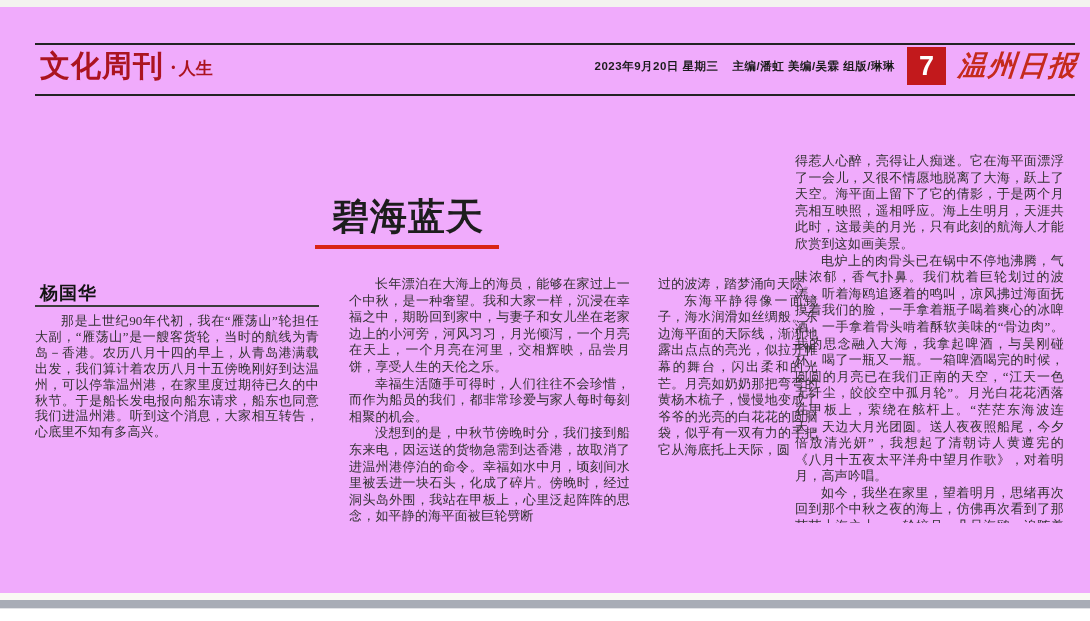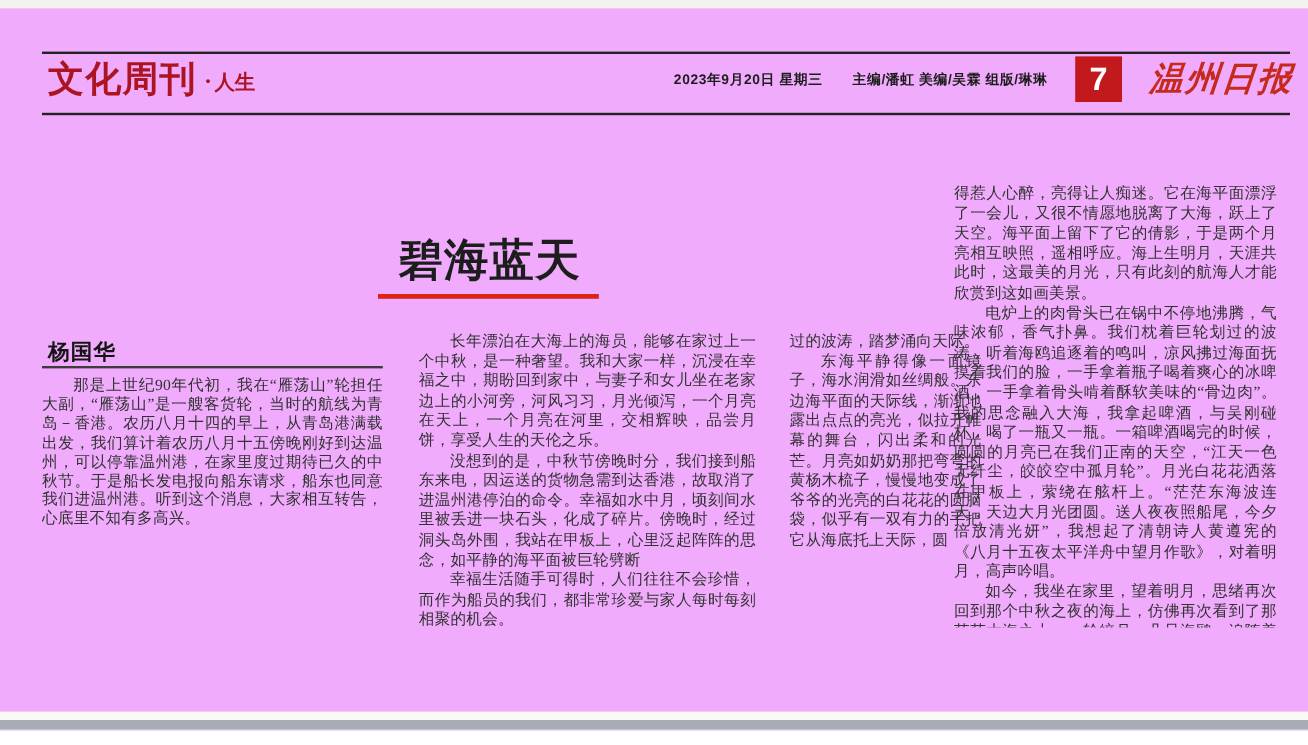--- a/index.html
+++ b/index.html
@@ -18,21 +18,21 @@
     font-family:"Liberation Sans","DejaVu Sans",sans-serif;
     font-size:30px;font-weight:bold;color:#ab1420;letter-spacing:1px;
   }
   .section-sep{font-size:20px;font-weight:bold;color:#ab1420;margin:0 2px 0 6px;vertical-align:2px;}
   .section-sub{
     font-family:"Liberation Sans","DejaVu Sans",sans-serif;
     font-size:17px;font-weight:bold;color:#ab1420;vertical-align:2px;
   }
   .mast-right{
     position:absolute;right:12px;top:46px;height:40px;
-    display:flex;align-items:center;gap:23px;white-space:nowrap;
+    display:flex;align-items:center;gap:12px;white-space:nowrap;
   }
   .dateline,.editorline{
     font-family:"Liberation Sans","DejaVu Sans",sans-serif;
     font-size:11.5px;font-weight:bold;color:#1c1c1c;letter-spacing:.5px;
   }
   .editorline{margin-left:2px;}
   .page-no-box{
     width:39px;height:38px;background:#c2191c;color:#ffffff;
     display:flex;align-items:center;justify-content:center;
     font-family:"Liberation Sans","DejaVu Sans",sans-serif;
@@ -95,22 +95,22 @@
   <div class="title-underline"></div>
 
   <div class="byline">杨国华</div>
   <div class="byline-rule"></div>
 
   <div class="col col1">
     <p>那是上世纪90年代初，我在“雁荡山”轮担任大副，“雁荡山”是一艘客货轮，当时的航线为青岛－香港。农历八月十四的早上，从青岛港满载出发，我们算计着农历八月十五傍晚刚好到达温州，可以停靠温州港，在家里度过期待已久的中秋节。于是船长发电报向船东请求，船东也同意我们进温州港。听到这个消息，大家相互转告，心底里不知有多高兴。</p>
   </div>
   <div class="col col2">
     <p>长年漂泊在大海上的海员，能够在家过上一个中秋，是一种奢望。我和大家一样，沉浸在幸福之中，期盼回到家中，与妻子和女儿坐在老家边上的小河旁，河风习习，月光倾泻，一个月亮在天上，一个月亮在河里，交相辉映，品尝月饼，享受人生的天伦之乐。</p>
+    <p>幸福生活随手可得时，人们往往不会珍惜，而作为船员的我们，都非常珍爱与家人每时每刻相聚的机会。</p>
     <p>没想到的是，中秋节傍晚时分，我们接到船东来电，因运送的货物急需到达香港，故取消了进温州港停泊的命令。幸福如水中月，顷刻间水里被丢进一块石头，化成了碎片。傍晚时，经过洞头岛外围，我站在甲板上，心里泛起阵阵的思念，如平静的海平面被巨轮劈断</p>
-    <p>幸福生活随手可得时，人们往往不会珍惜，而作为船员的我们，都非常珍爱与家人每时每刻相聚的机会。</p>
   </div>
   <div class="col col3">
     <p class="cont">过的波涛，踏梦涌向天际。</p>
     <p>东海平静得像一面镜子，海水润滑如丝绸般。东边海平面的天际线，渐渐地露出点点的亮光，似拉开帷幕的舞台，闪出柔和的光芒。月亮如奶奶那把弯弯的黄杨木梳子，慢慢地变成了爷爷的光亮的白花花的圆脑袋，似乎有一双有力的手把它从海底托上天际，圆</p>
   </div>
   <div class="col col4">
     <p class="cont">得惹人心醉，亮得让人痴迷。它在海平面漂浮了一会儿，又很不情愿地脱离了大海，跃上了天空。海平面上留下了它的倩影，于是两个月亮相互映照，遥相呼应。海上生明月，天涯共此时，这最美的月光，只有此刻的航海人才能欣赏到这如画美景。</p>
     <p>电炉上的肉骨头已在锅中不停地沸腾，气味浓郁，香气扑鼻。我们枕着巨轮划过的波涛，听着海鸥追逐着的鸣叫，凉风拂过海面抚摸着我们的脸，一手拿着瓶子喝着爽心的冰啤酒，一手拿着骨头啃着酥软美味的“骨边肉”。我的思念融入大海，我拿起啤酒，与吴刚碰杯，喝了一瓶又一瓶。一箱啤酒喝完的时候，圆圆的月亮已在我们正南的天空，“江天一色无纤尘，皎皎空中孤月轮”。月光白花花洒落在甲板上，萦绕在舷杆上。“茫茫东海波连天，天边大月光团圆。送人夜夜照船尾，今夕倍放清光妍”，我想起了清朝诗人黄遵宪的《八月十五夜太平洋舟中望月作歌》，对着明月，高声吟唱。</p>
     <p>如今，我坐在家里，望着明月，思绪再次回到那个中秋之夜的海上，仿佛再次看到了那茫茫大海之上，一轮皎月，几只海鸥，追随着一叶孤舟。</p>
   </div>

